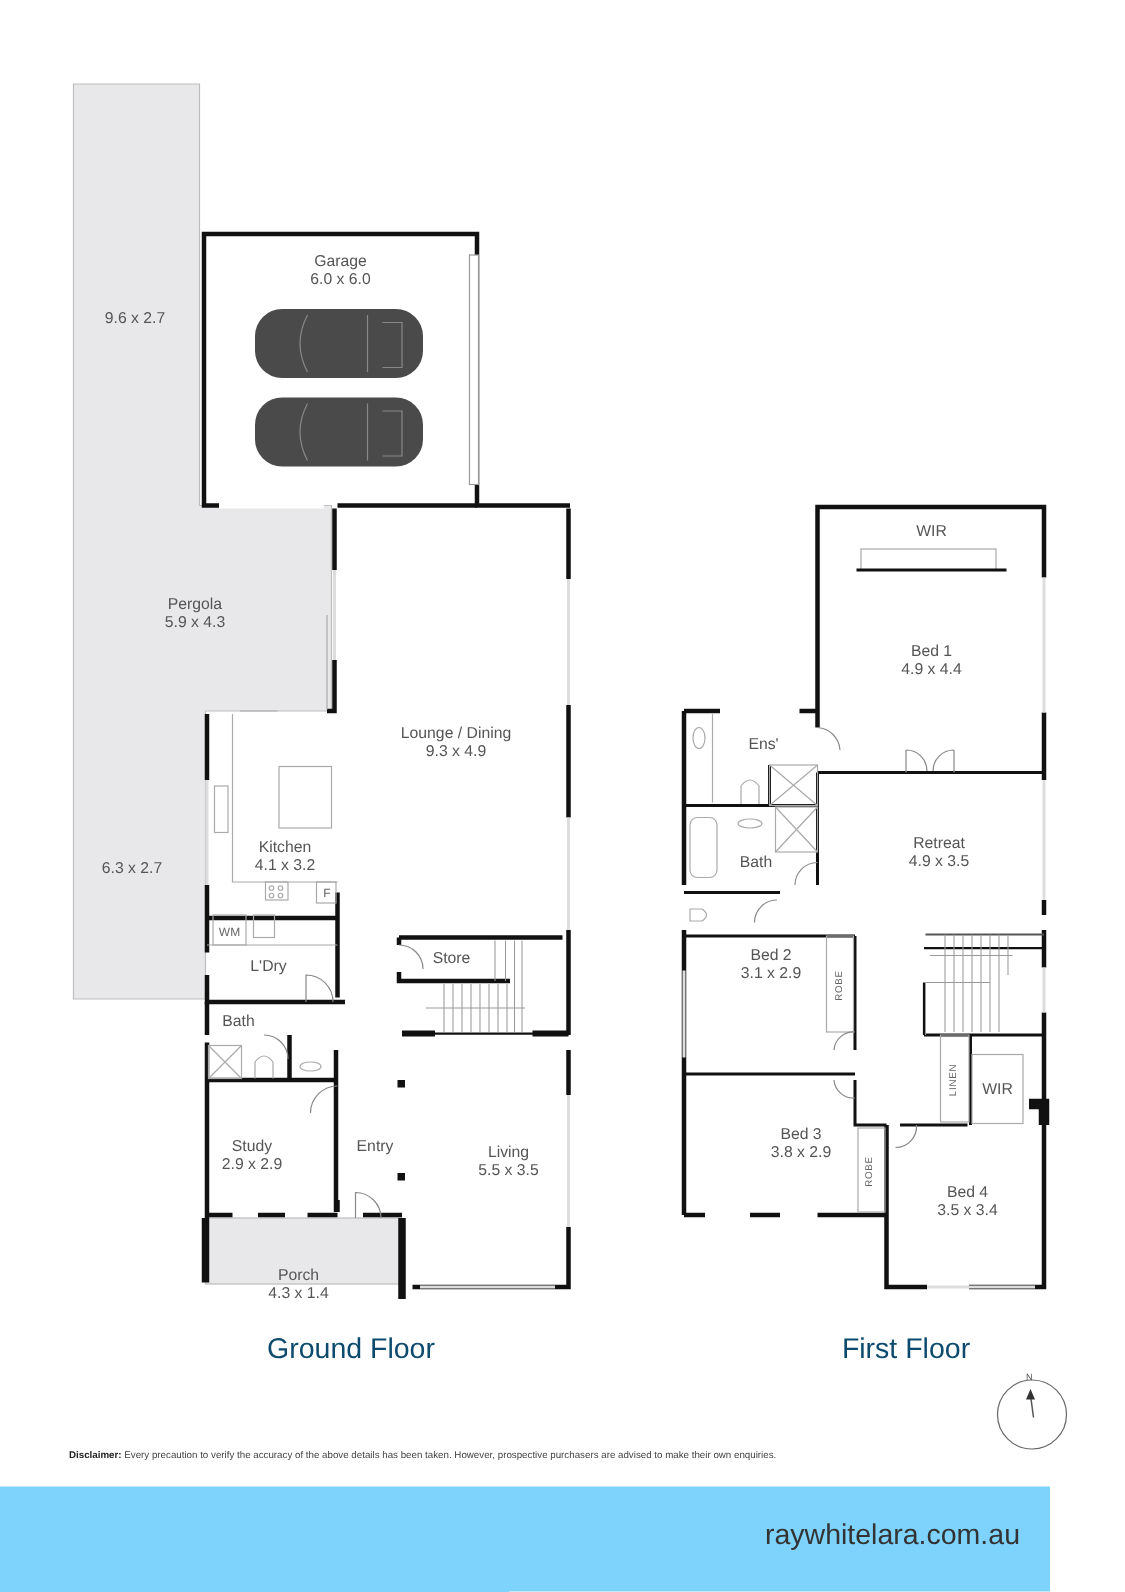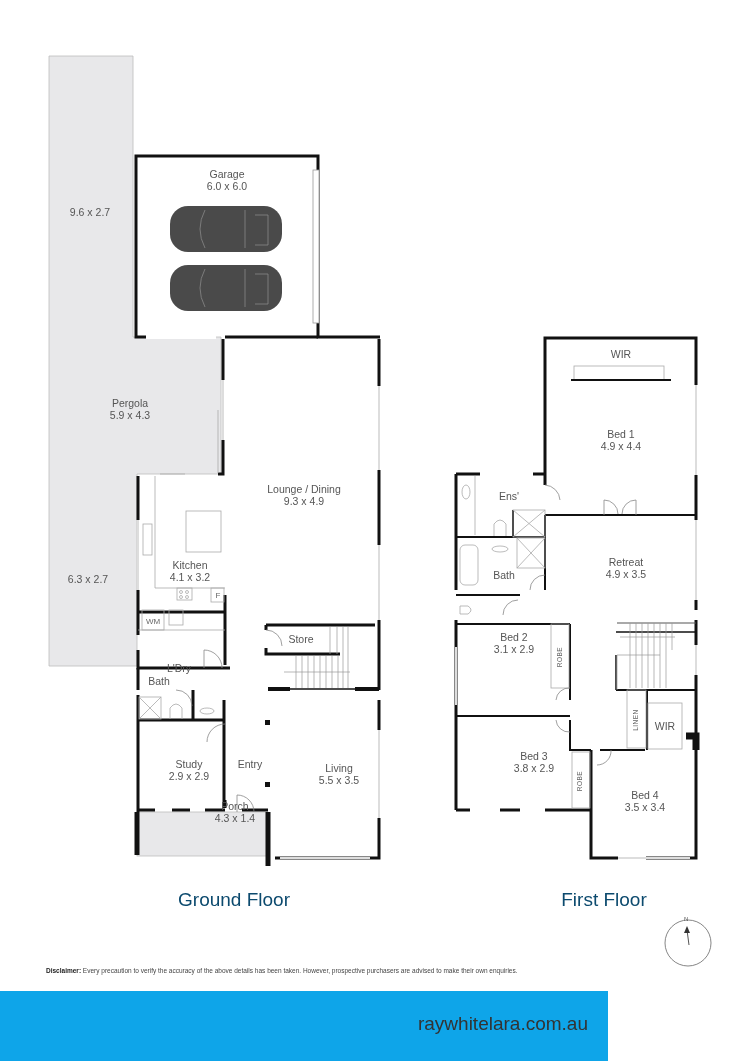--- a/index.html
+++ b/index.html
@@ -5,21 +5,21 @@
   html, body { margin: 0; padding: 0; }
   body { width: 750px; height: 1061px; background: #ffffff; position: relative; overflow: hidden; font-family: "Liberation Sans", "DejaVu Sans", sans-serif; }
   .plan { position: absolute; left: 0; top: 0; width: 750px; height: 990px; }
   .lbl { position: absolute; text-align: center; color: #555; font-size: 10.5px; line-height: 12px; transform: translateX(-50%); white-space: nowrap; }
   .lbl span { display: block; }
   .small { font-size: 8px; color: #666; }
   .vert { transform: translateX(-50%) rotate(-90deg); font-size: 6.5px; color: #666; letter-spacing: 0.5px; }
   .floor-title { position: absolute; font-size: 19px; color: #0c4a6e; transform: translateX(-50%); white-space: nowrap; font-family: "Liberation Sans", sans-serif; }
   .disclaimer { position: absolute; left: 46px; top: 967px; font-size: 6.5px; color: #444; white-space: nowrap; }
   .disclaimer b { color: #222; }
-  .footer { position: absolute; left: 0; top: 991px; width: 608px; height: 70px; background: #0ea5e9; }
+  .footer { position: absolute; left: 0; top: 991px; width: 700px; height: 70px; background: #7dd3fc; }
   .footer-url { position: absolute; right: 20px; top: 22px; font-size: 19px; color: #333; font-family: "Liberation Sans", sans-serif; }
   .compass-n { position: absolute; left: 684px; top: 916px; font-size: 6px; color: #555; }
 </style>
 </head>
 <body>
 
 <svg class="plan" viewBox="0 0 750 990" xmlns="http://www.w3.org/2000/svg">
 
   <g>
 
@@ -249,41 +249,41 @@
 <div class="lbl" style="left:190px; top:559px;">
     <span>Kitchen</span>
     <span>4.1 x 3.2</span>
   </div>
 <div class="lbl small" style="left:153px; top:616px;">
     <span>WM</span>
   </div>
 <div class="lbl small" style="left:218px; top:590px;">
     <span>F</span>
   </div>
-<div class="lbl" style="left:179px; top:638px;margin-top:24px;">
+<div class="lbl" style="left:179px; top:638px;">
     <span>L'Dry</span>
   </div>
 <div class="lbl" style="left:301px; top:633px;">
     <span>Store</span>
   </div>
 <div class="lbl" style="left:159px; top:675px;">
     <span>Bath</span>
   </div>
-<div class="lbl" style="left:189px; top:758px;">
+<div class="lbl" style="left:168px; top:758px;">
     <span>Study</span>
     <span>2.9 x 2.9</span>
   </div>
 <div class="lbl" style="left:250px; top:758px;text-align:right;">
     <span>Entry</span>
   </div>
 <div class="lbl" style="left:339px; top:762px;">
     <span>Living</span>
     <span>5.5 x 3.5</span>
   </div>
-<div class="lbl" style="left:199px; top:800px;margin-left:36px;">
+<div class="lbl" style="left:199px; top:844px;">
     <span>Porch</span>
     <span>4.3 x 1.4</span>
   </div>
 
 <div class="lbl" style="left:621px; top:348px;">
     <span>WIR</span>
   </div>
 <div class="lbl" style="left:621px; top:428px;">
     <span>Bed 1</span>
     <span>4.9 x 4.4</span>

